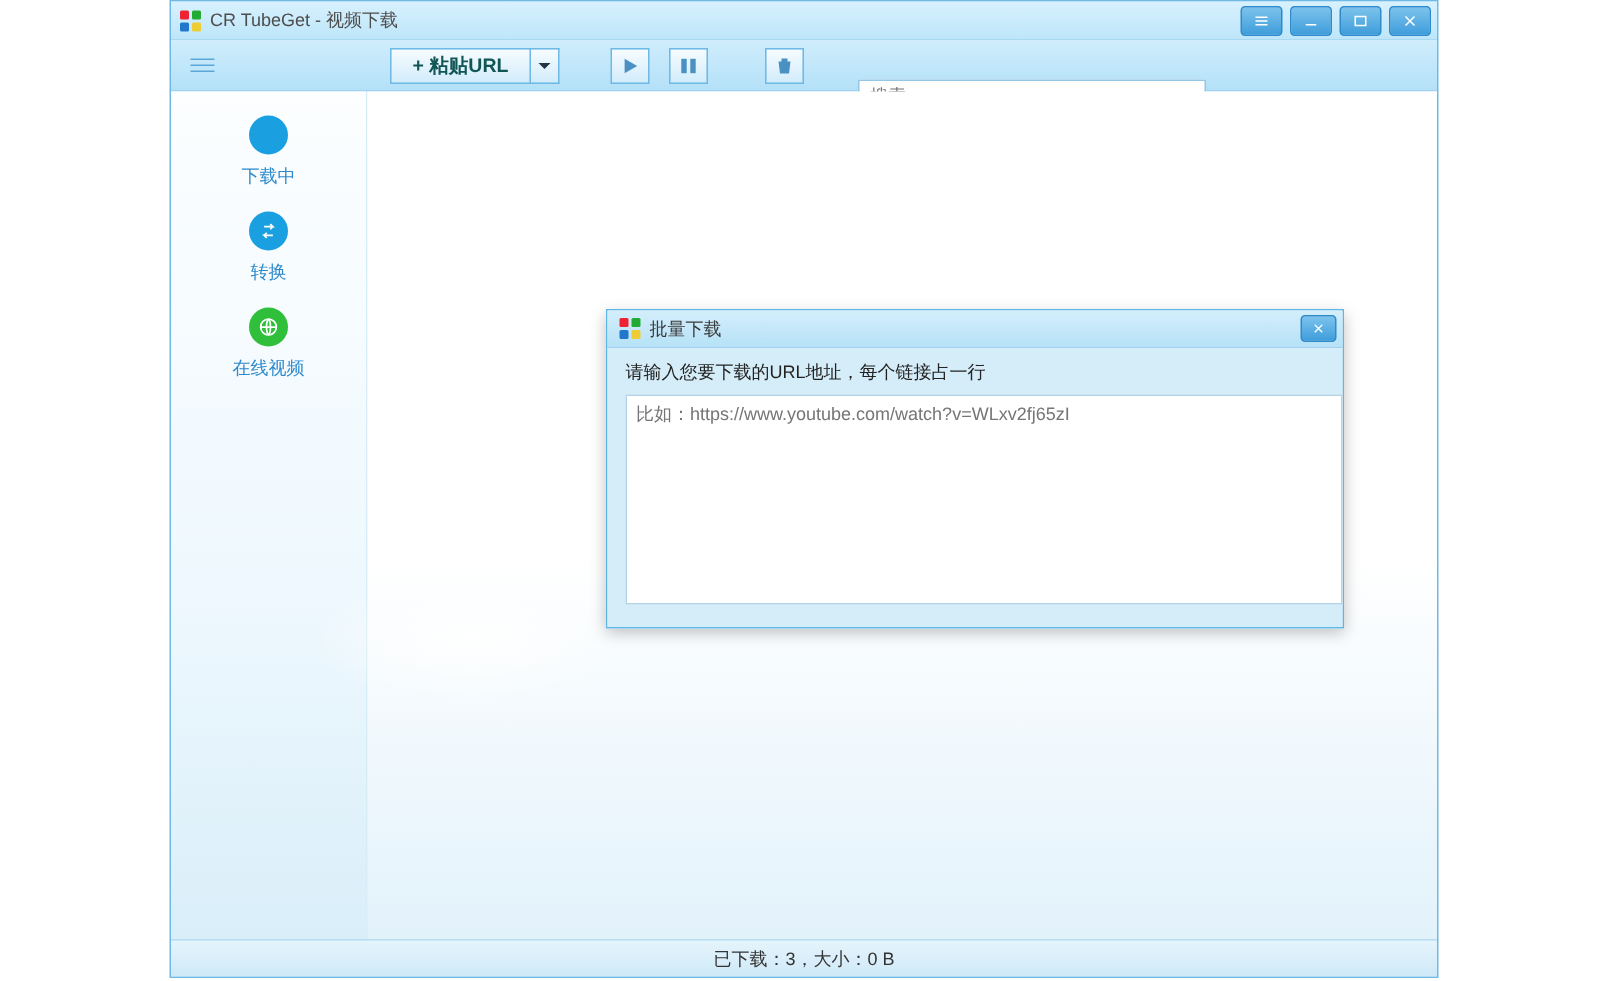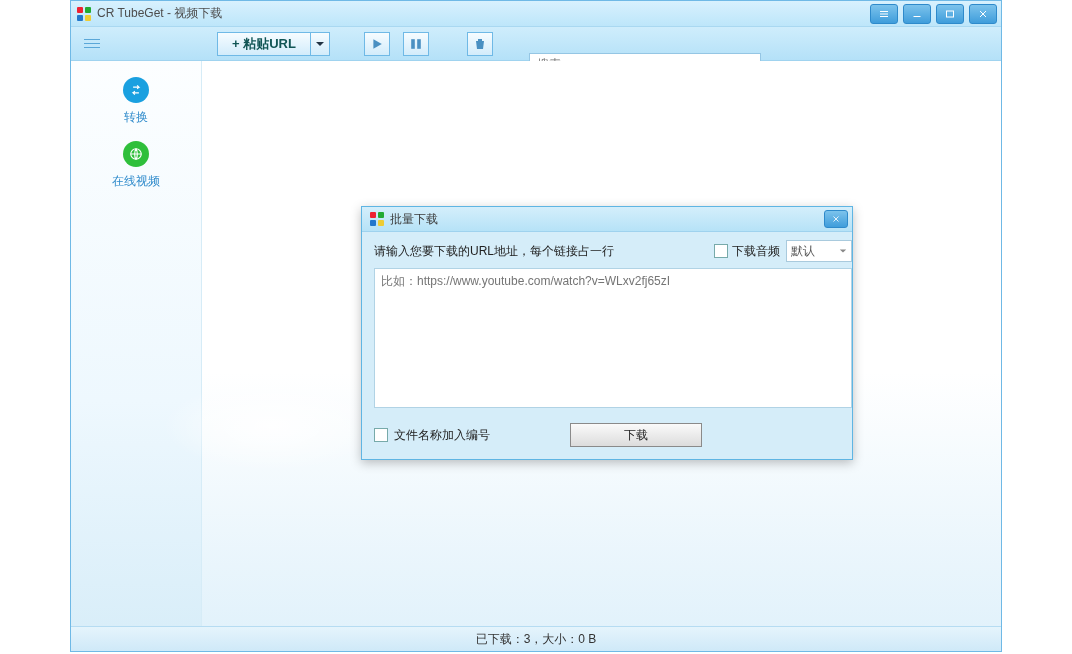--- a/index.html
+++ b/index.html
@@ -16,21 +16,21 @@
     --text: #222;
     --text-muted: #6a6a6a;
     --dialog-border: #5fb5e3;
     --dialog-titlebar: #bfe6fb;
     --dialog-body: #d5edf9;
     --win-btn: #5aa7d8;
     --tool-icon-bg: #5aa7d8;
   }
   html, body { margin:0; padding:0; font-family: "Microsoft YaHei", Arial, sans-serif; font-size:12px; color:var(--text); }
   .window {
-    width:932px; height:652px; margin:0 auto; position:relative;
+    width:846px; height:652px; margin:0 auto; position:relative;
     border:1px solid var(--titlebar-border);
     background: linear-gradient(180deg,#fdffff 0%, #f4fbff 55%, #d8eef9 100%);
     box-sizing:border-box;
     overflow:hidden;
   }
   
   .titlebar {
     height:26px; background: linear-gradient(180deg,#d8f1fe,#bde6fa);
     border-bottom:1px solid #a9d8f1;
     display:flex; align-items:center; justify-content:space-between;
@@ -221,20 +221,28 @@
     <div class="search">
       <input placeholder="搜索" style="">
     </div>
   </div>
 
   <div class="body">
     <div class="sidebar">
       <div class="side-item">
         <span class="side-circle">
           <svg viewBox="0 0 24 24">
+              <path d="M12 3v12m0 0l-4-4m4 4l4-4M5 20h14"></path>
+            </svg>
+        </span>
+        <span>下载中</span>
+      </div>
+      <div class="side-item">
+        <span class="side-circle">
+          <svg viewBox="0 0 24 24">
               <path d="M7 7h10l-3-3m3 3l-3 3M17 17H7l3 3m-3-3l3-3" fill="none" stroke="#fff" stroke-width="2"></path>
             </svg>
         </span>
         <span>转换</span>
       </div>
       <div class="side-item">
         <span class="side-circle green">
           <svg viewBox="0 0 24 24">
               <circle cx="12" cy="12" r="9" fill="none" stroke="#fff" stroke-width="2"></circle>
               <path d="M3 12h18M12 3c3 3 3 15 0 18M12 3c-3 3-3 15 0 18" fill="none" stroke="#fff" stroke-width="2"></path>
@@ -266,38 +274,18 @@
       </div>
       <div class="dlg-close">
         <svg viewBox="0 0 24 24">
             <path d="M6 6l12 12M18 6L6 18"></path>
           </svg>
       </div>
     </div>
     <div class="dlg-body">
       <div class="row-top">
         <span>请输入您要下载的URL地址，每个链接占一行</span>
-        <span class="right">
-          <label style="display:flex;align-items:center;gap:4px;">
-            <span class="chk"></span>
-            <span>下载音频</span>
-          </label>
-          <span class="select">
-            <span>默认</span>
-            <svg viewBox="0 0 10 10">
-                <path d="M1 3l4 4 4-4z"></path>
-              </svg>
-          </span>
-        </span>
       </div>
       <textarea class="url-area" placeholder="比如：https://www.youtube.com/watch?v=WLxv2fj65zI" style=""></textarea>
-      <div class="row-bottom">
-        <label style="display:flex;align-items:center;gap:6px;">
-          <span class="chk"></span>
-          <span>文件名称加入编号</span>
-        </label>
-        <div style="flex:0 0 40px"></div>
-        <div class="dl-btn">下载</div>
-      </div>
     </div>
   </div>
 
 </div>
 
 </body></html>

